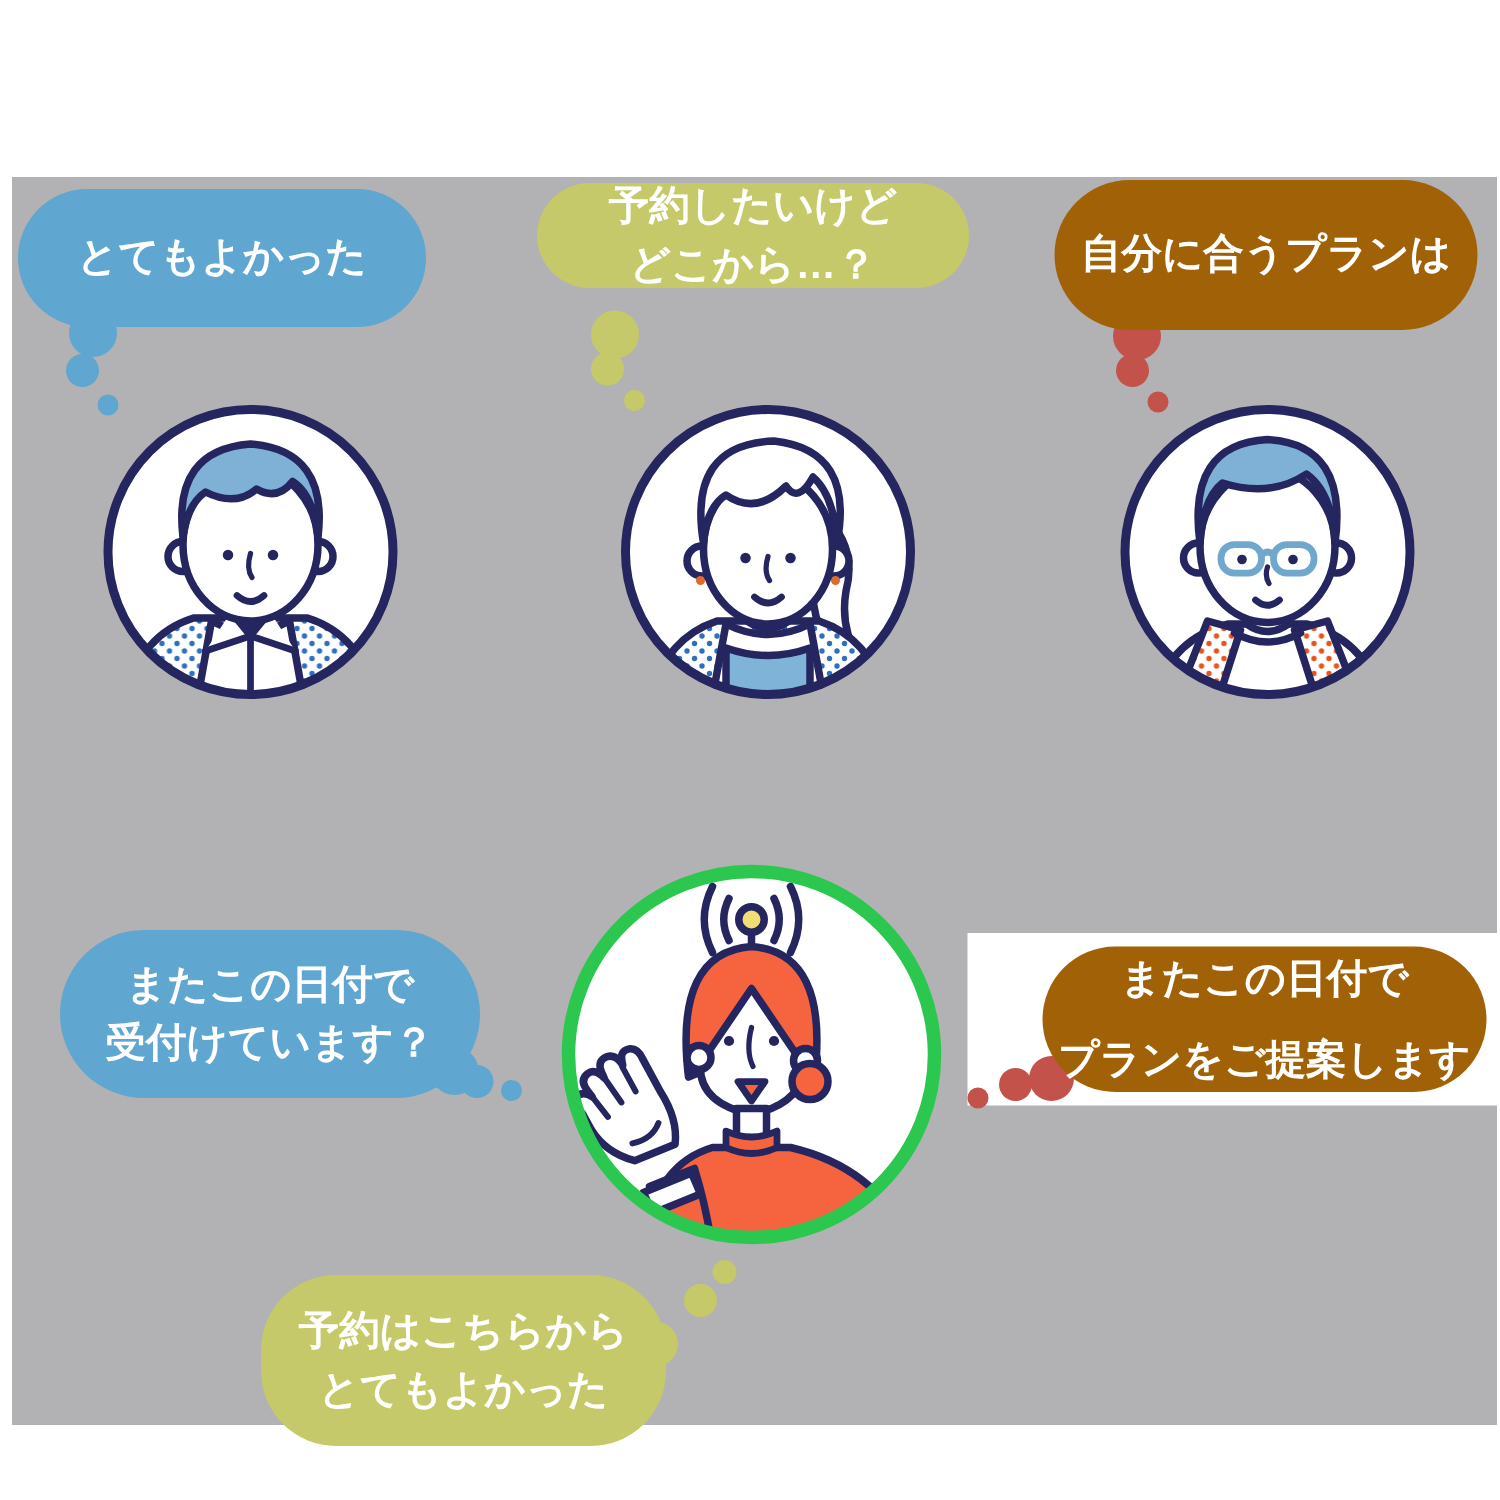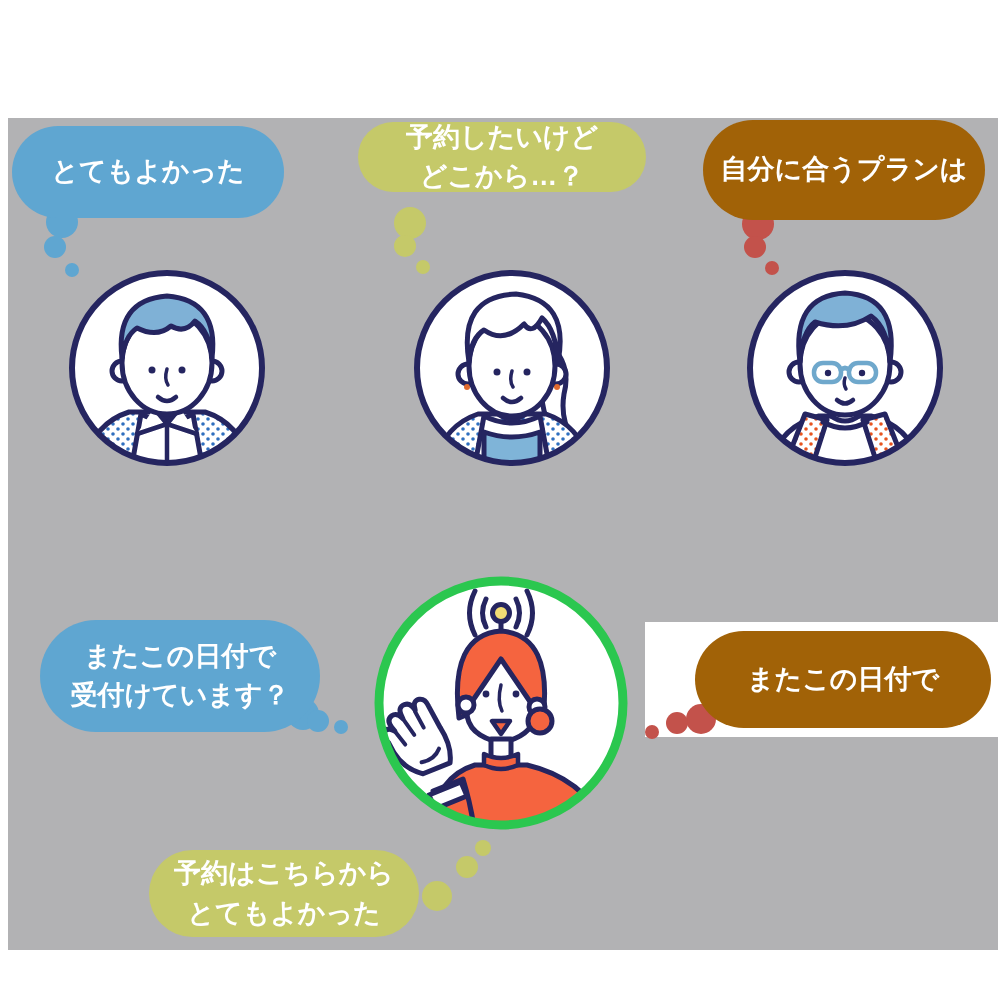--- a/index.html
+++ b/index.html
@@ -66,23 +66,24 @@
     <span>自分に合うプランは</span>
   </div>
 
   <div class="abs bubble blue" style="left:40px;top:620px;width:280px;height:112px;border-radius:56px">
     <span>またこの日付で</span>
     <span>受付けています？</span>
   </div>
 
   <div class="abs bubble red" style="left:695px;top:631px;width:296px;height:97px">
     <span>またこの日付で</span>
-  </div>
-
-  <div class="abs bubble olive" style="left:149px;top:850px;width:270px;height:87px">
+    <span>プランをご提案します</span>
+  </div>
+
+  <div class="abs bubble olive" style="left:174px;top:850px;width:270px;height:114px">
     <span>予約はこちらから</span>
     <span>とてもよかった</span>
   </div>
 
   <div class="abs avatar" style="left:65px;top:266px;width:204px;height:204px">
     <svg viewBox="0 0 204 204">
       <defs>
         <clipPath id="clip1">
             <circle cx="102" cy="102" r="95"></circle>
           </clipPath>

